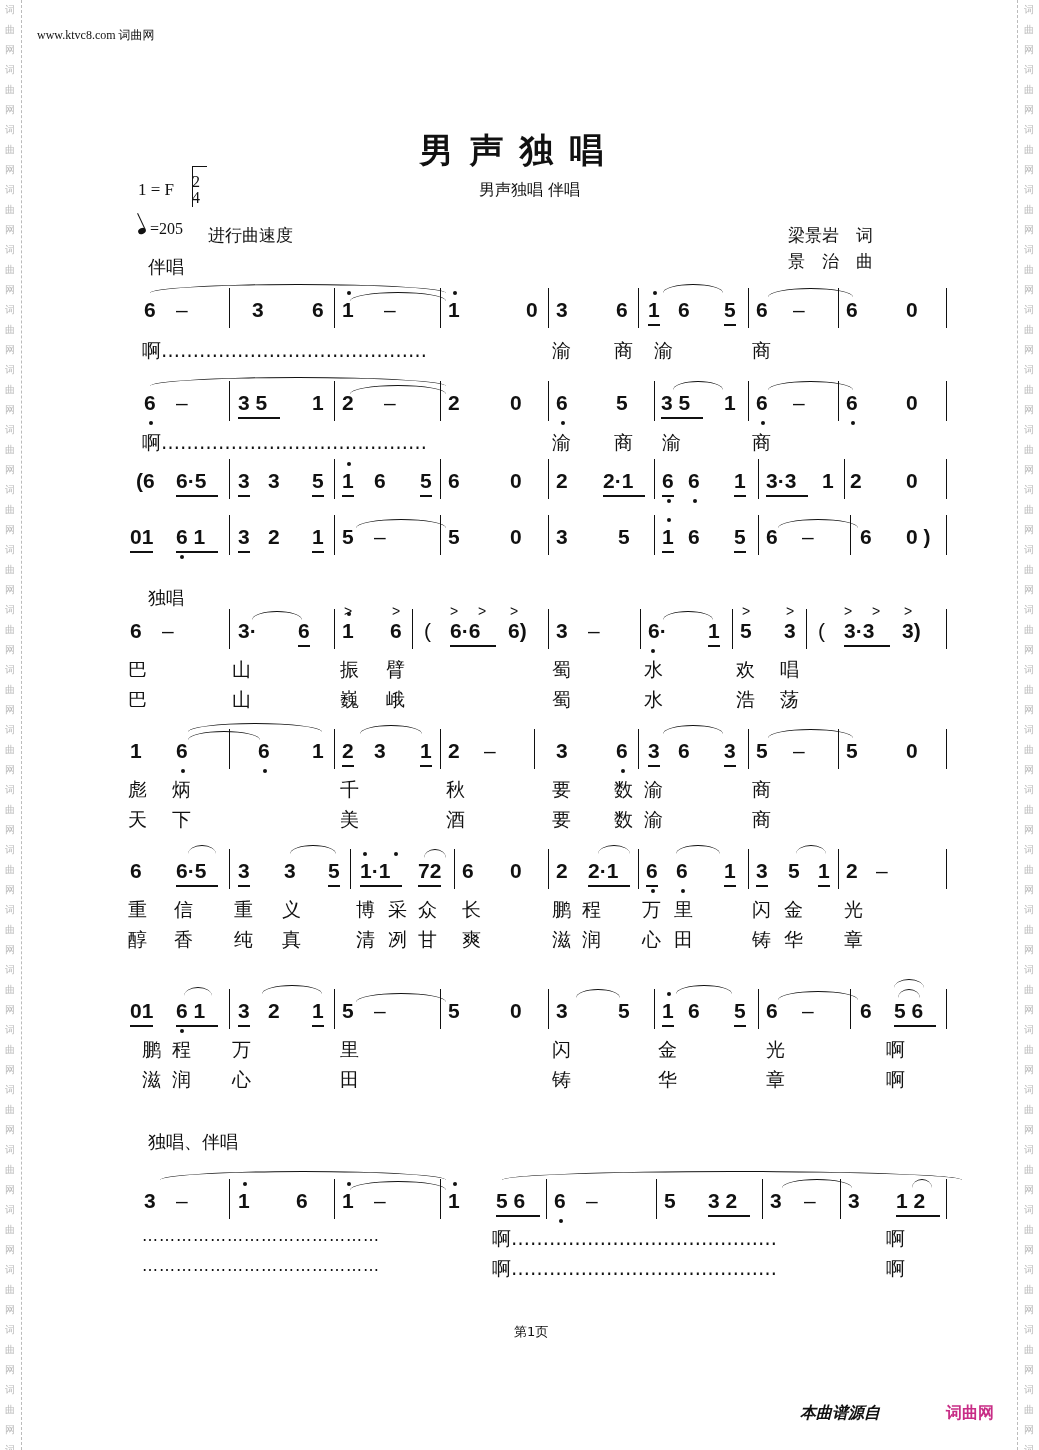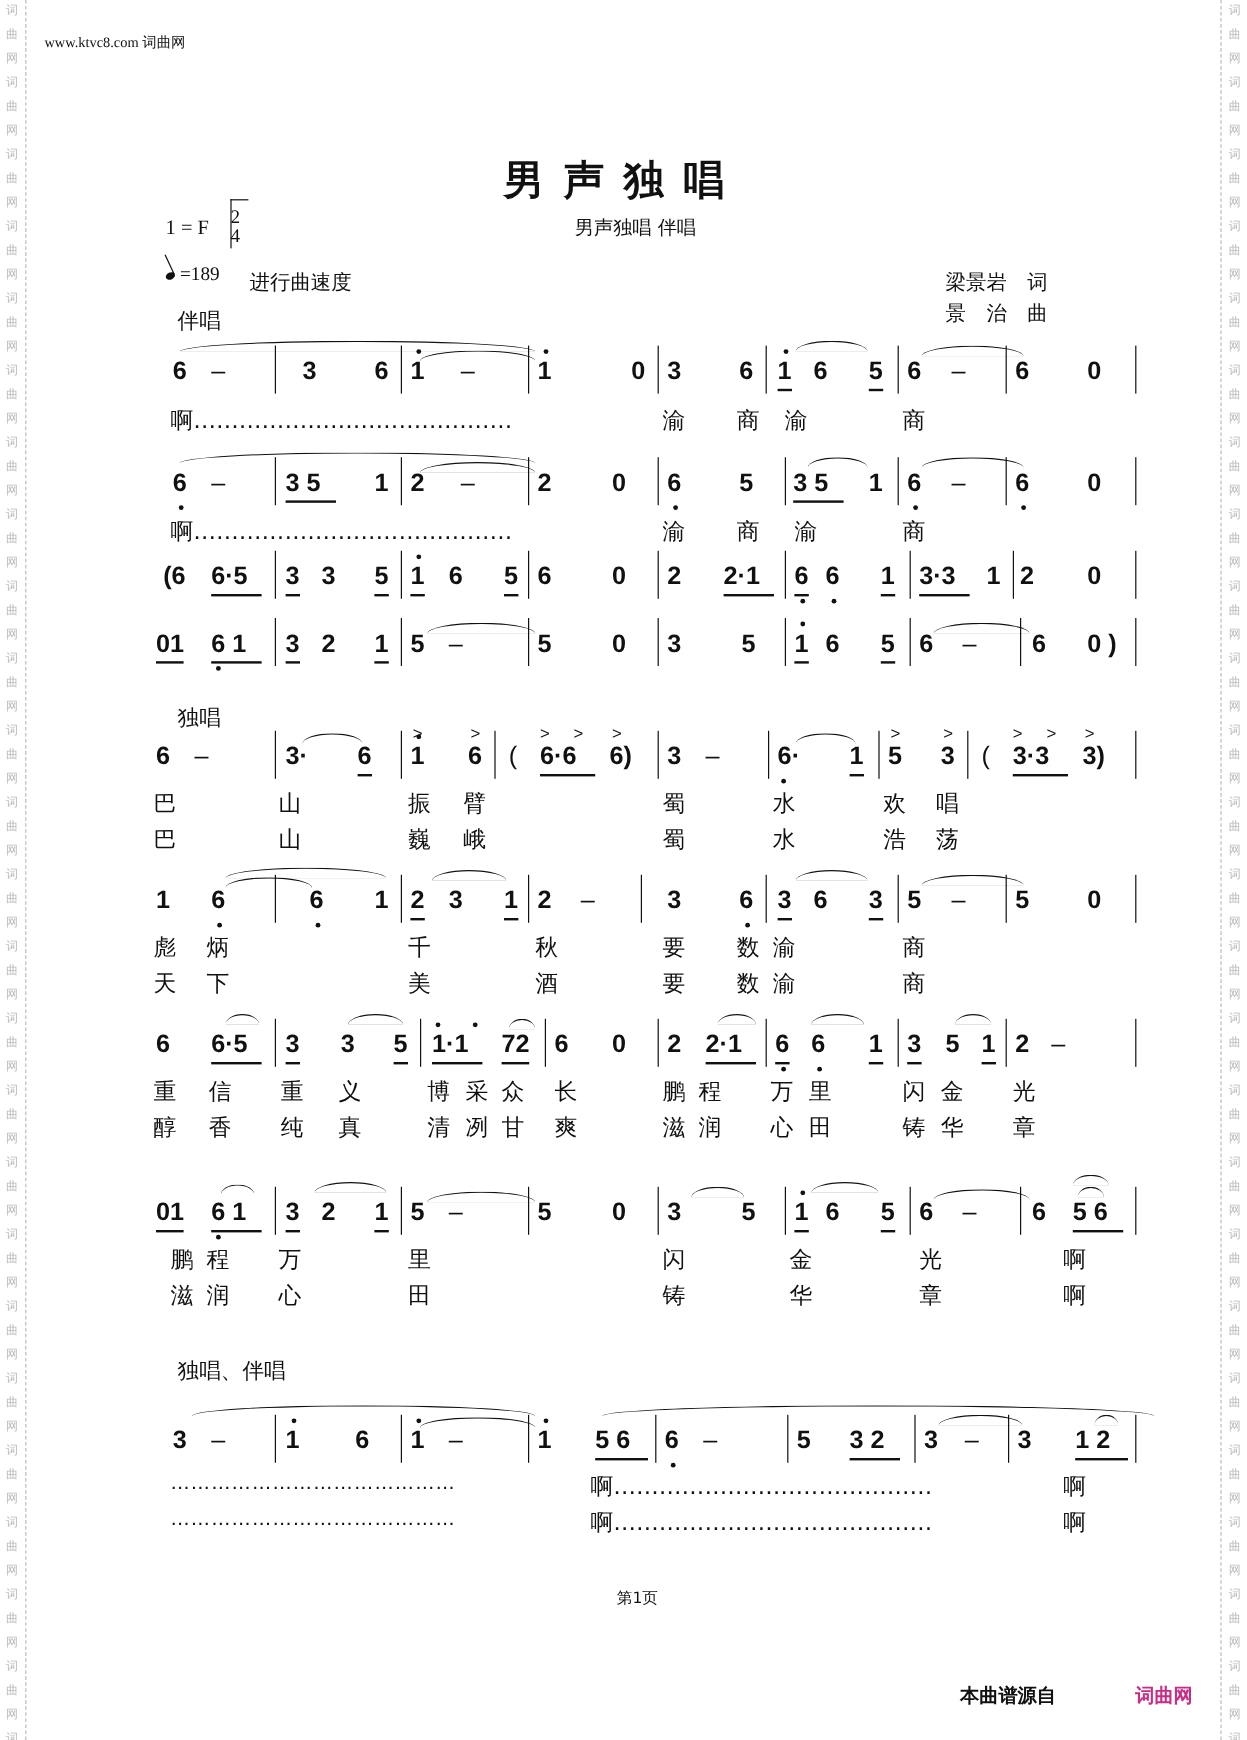--- a/index.html
+++ b/index.html
@@ -27,21 +27,21 @@
   .u:after { content:""; position:absolute; left:0; right:0; bottom:-4px; border-bottom:2px solid #111; }
   .dd { position:absolute; left:46%; bottom:-10px; width:4px; height:4px; background:#111; border-radius:50%; }
   .du { position:absolute; left:46%; top:-7px; width:4px; height:4px; background:#111; border-radius:50%; }
   .bar { position:absolute; top:-10px; height:40px; border-left:1.5px solid #111; }
   .tie { position:absolute; border-top:1.4px solid #111; border-radius:50% 50% 0 0 / 100% 100% 0 0; height:8px; }
   .acc { position:absolute; font-size:14px; top:-20px; font-weight:normal; }
   .lyr { position:absolute; left:128px; width:820px; height:24px; font-size:19px; }
   .lyr span { position:absolute; top:0; }
   .dots { position:absolute; top:6px; letter-spacing:1px; font-size:16px; }
   .footer { position:absolute; left:514px; top:1323px; font-size:13px; }
-  .src { position:absolute; left:800px; top:1403px; font-size:16px; font-weight:bold; }
+  .src { position:absolute; left:800px; top:1403px; font-size:16px; font-weight:bold;font-style:italic; }
   .brand { position:absolute; left:946px; top:1403px; font-size:16px; font-weight:bold; color:#c82d86; }
 </style>
 </head>
 <body>
 
 <div class="gutter left" id="gl">
     <span class="wm" style="top: 0px;">词</span>
     <span class="wm" style="top: 20px;">曲</span>
     <span class="wm" style="top: 40px;">网</span>
     <span class="wm" style="top: 60px;">词</span>
@@ -199,21 +199,21 @@
 <div class="subtitle">男声独唱 伴唱</div>
 
 <div class="key">1 = F</div>
 <div class="timesig">
   <div>2</div>
   <div class="bar"></div>
   <div>4</div>
 </div>
 <div class="tempo">
   <span class="note"></span>
-  <span>=189</span>
+  <span>=205</span>
 </div>
 <div class="tempo-text">进行曲速度</div>
 
 <div class="credit" style="top:224px">梁景岩　词</div>
 <div class="credit" style="top:250px">景　治　曲</div>
 
 <div class="section-label" style="left:148px;top:255px">伴唱</div>
 
 <div class="row" style="top:298px">
   <div class="tie" style="left:22px;width:296px;top:-14px"></div>

